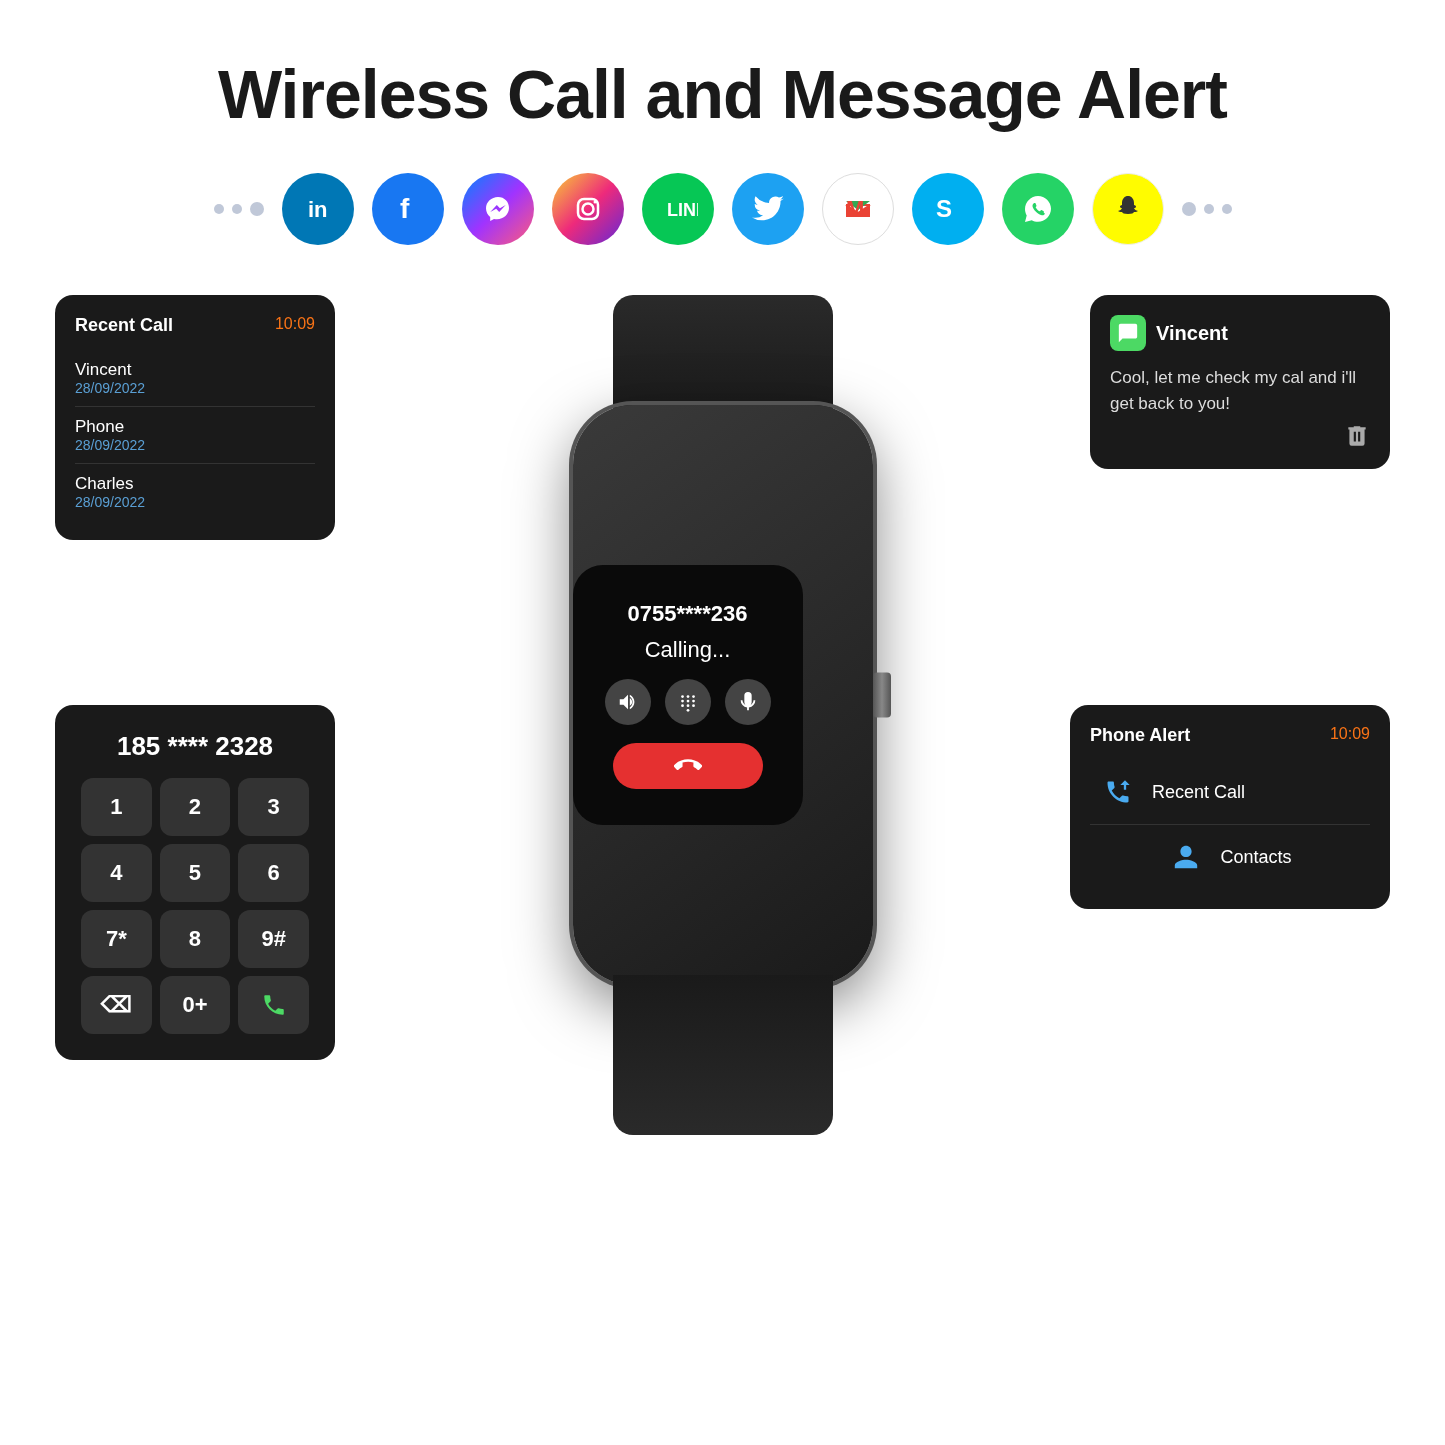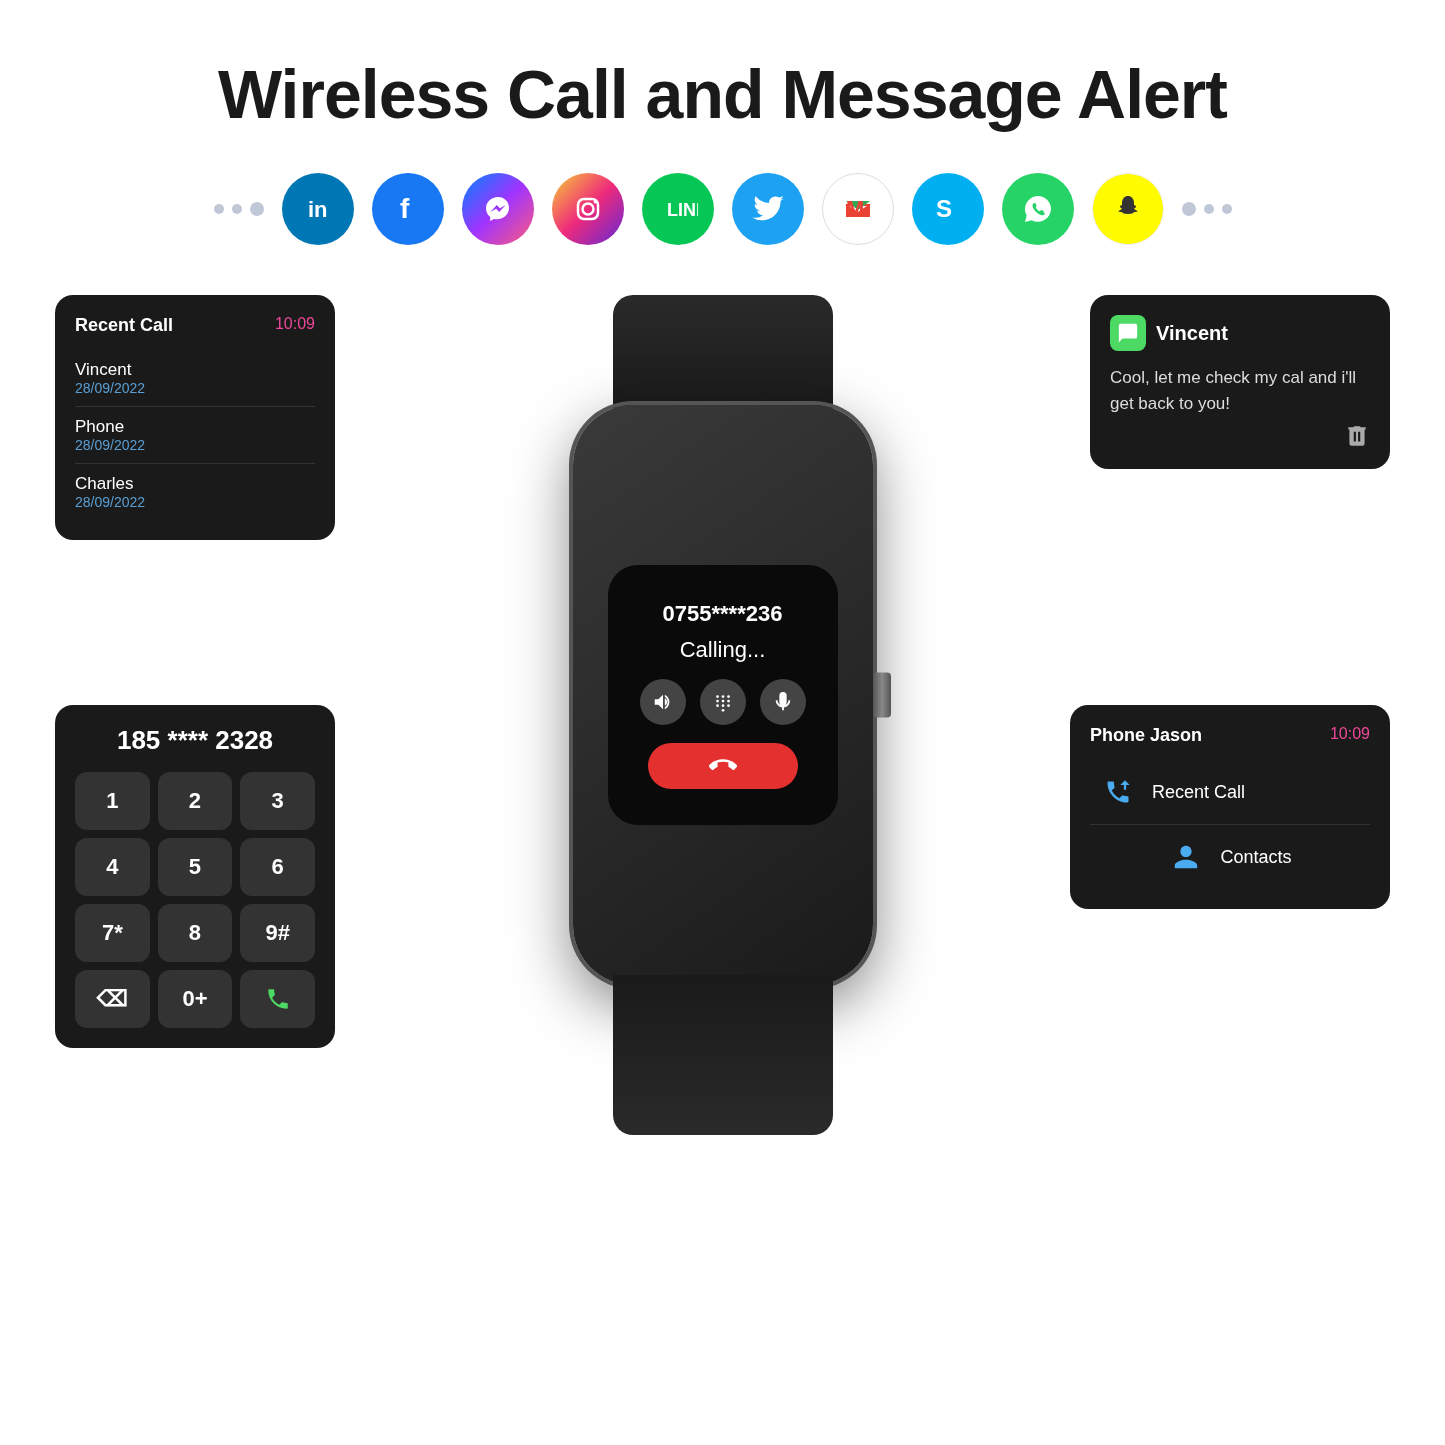--- a/index.html
+++ b/index.html
@@ -83,21 +83,21 @@
     }
 
     .watch-body {
       width: 300px;
       height: 580px;
       background: linear-gradient(145deg, #3a3a3a, #1a1a1a);
       border-radius: 60px;
       position: relative;
       display: flex;
       flex-direction: column;
-      align-items: center;
+      align-items: flex-start;
       justify-content: center;
       box-shadow: 0 0 0 4px #555, 0 20px 60px rgba(0,0,0,0.5);
     }
 
     .watch-band-top {
       width: 220px;
       height: 120px;
       background: linear-gradient(180deg, #2a2a2a, #1a1a1a);
       border-radius: 20px 20px 0 0;
       margin-bottom: -10px;
@@ -207,21 +207,21 @@
     }
 
     .card-title {
       font-size: 18px;
       font-weight: 600;
       color: white;
     }
 
     .card-time {
       font-size: 16px;
-      color: #ec4899;
+      color: #f97316;
     }
 
     .contact-item {
       padding: 10px 0;
       border-bottom: 1px solid #333;
     }
 
     .contact-item:last-child {
       border-bottom: none;
     }
@@ -235,21 +235,21 @@
     .contact-date {
       font-size: 14px;
       color: #5a9fd4;
     }
 
     
     .card-dialpad {
       left: 55px;
       top: 430px;
       width: 280px;
-      padding: 20px;
+      padding: 26px;
     }
 
     .dialpad-number {
       font-size: 26px;
       font-weight: 700;
       text-align: center;
       margin-bottom: 16px;
       color: white;
     }
 
@@ -541,21 +541,21 @@
     <div class="message-text">Cool, let me check my cal and i'll get back to you!</div>
     <div class="message-delete">
       <svg width="26" height="26" viewBox="0 0 24 24" fill="#aaa">
         <path d="M9 3v1H4v2h1v13a2 2 0 002 2h10a2 2 0 002-2V6h1V4h-5V3H9zm0 5h2v9H9V8zm4 0h2v9h-2V8z"></path>
       </svg>
     </div>
   </div>
 
   <div class="card card-phone-menu">
     <div class="card-header">
-      <span class="card-title">Phone Jason</span>
+      <span class="card-title">Phone Alert</span>
       <span class="card-time">10:09</span>
     </div>
     <div class="phone-menu-item">
       <div class="phone-menu-icon">
         <svg width="28" height="28" viewBox="0 0 24 24" fill="#4aabf0">
           <path d="M6.6 10.8c1.4 2.8 3.8 5.1 6.6 6.6l2.2-2.2c.3-.3.7-.4 1-.2 1.1.4 2.3.6 3.6.6.6 0 1 .4 1 1V20c0 .6-.4 1-1 1-9.4 0-17-7.6-17-17 0-.6.4-1 1-1h3.5c.6 0 1 .4 1 1 0 1.3.2 2.5.6 3.6.1.3 0 .7-.2 1L6.6 10.8z"></path>
           <path d="M18 2l-4 4h3v4h2V6h3z" fill="#4aabf0"></path>
         </svg>
       </div>
       <div class="phone-menu-label">Recent Call</div>

